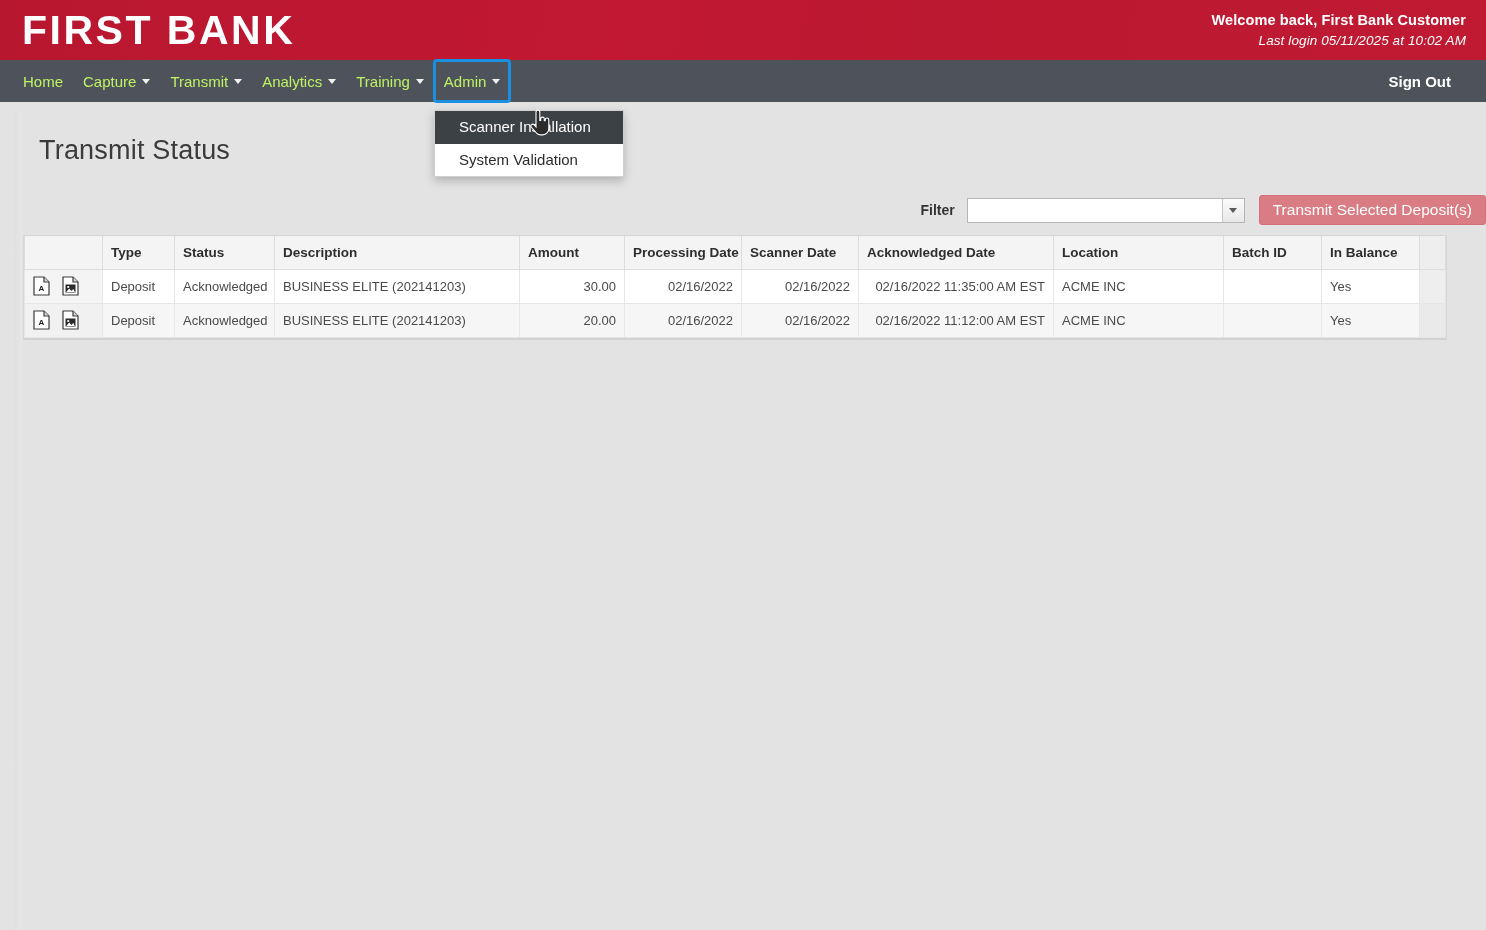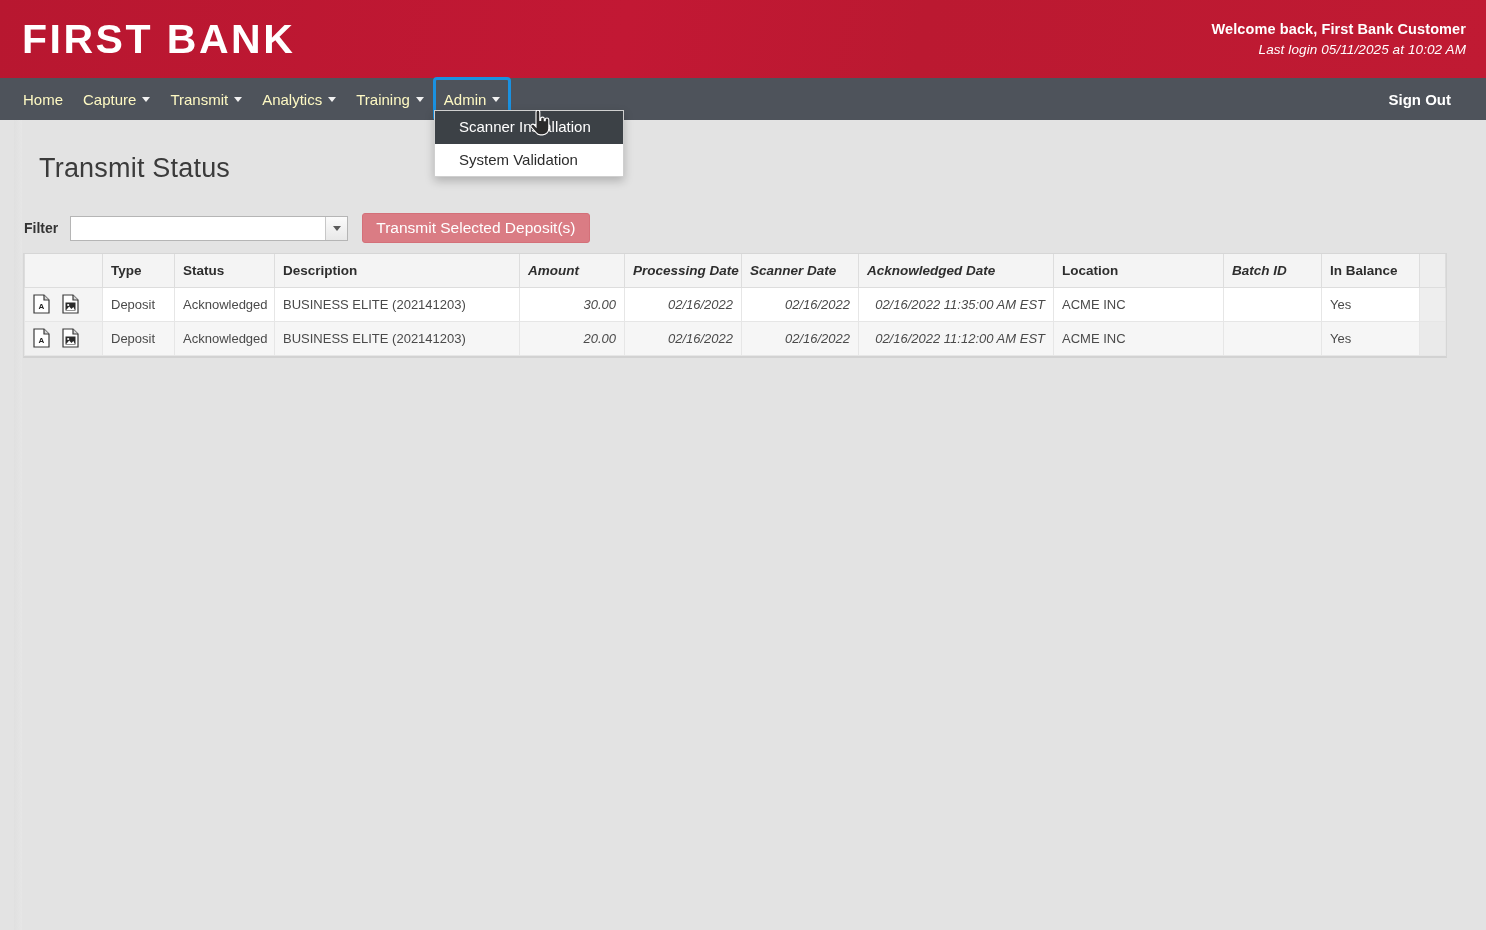--- a/index.html
+++ b/index.html
@@ -11,21 +11,21 @@
     height: 930px;
     background: #e3e3e3;
     font-family: "Liberation Sans", sans-serif;
     overflow: hidden;
     position: relative;
   }
 
   
   .brand-header {
     position: relative;
-    height: 78px;
+    height: 60px;
     background: linear-gradient(100deg, #b81730 0%, #c21834 42%, #bb1931 62%, #c01a33 100%);
     display: flex;
     align-items: center;
     justify-content: space-between;
     box-sizing: border-box;
     padding: 0 18px 0 22px;
     overflow: hidden;
   }
   .brand-logo {
     color: #ffffff;
@@ -64,21 +64,21 @@
     z-index: 40;
   }
   .nav-left {
     display: flex;
     align-items: stretch;
     padding-left: 13px;
   }
   .nav-item {
     display: flex;
     align-items: center;
-    color: #fef9c3;
+    color: #bef264;
     font-size: 15px;
     padding: 0 10px;
     cursor: pointer;
     white-space: nowrap;
     position: relative;
   }
   .nav-item .caret {
     display: inline-block;
     width: 0; height: 0;
     margin-left: 6px;
@@ -151,20 +151,21 @@
     font-weight: normal;
     margin: 15px;
     padding: 18px 0 10px 24px;
     letter-spacing: .2px;
   }
 
   .toolbar {
     display: flex;
     align-items: center;
     padding: 4px 0 10px 24px;
+    justify-content: flex-end;
   }
   .filter-label {
     font-size: 14px;
     color: #333;
     font-weight: bold;
     margin-right: 12px;
   }
   .combobox {
     display: flex;
     align-items: stretch;
@@ -245,21 +246,21 @@
   table.grid td {
     border: 1px solid #e6e6e6;
     font-size: 13px;
     color: #4a4a4a;
     padding: 6px 8px 7px;
     white-space: nowrap;
     overflow: hidden;
     background: #ffffff;
   }
   table.grid tr.alt td { background: #f6f6f6; }
-  .num { text-align: right; font-style: italic; }
+  .num { text-align: right; }
   td.icon-cell, th.icon-cell {
     background: #f4f4f4 !important;
     border-right: 1px solid #dddddd;
     padding: 3px 6px 3px 10px;
   }
   tr.alt td.icon-cell { background: #f1f1f1 !important; }
   .doc-icons { display: flex; gap: 12px; align-items: center; }
   .doc-icon { cursor: pointer; display: block; }
   th.tail, td.tail { background: #eeeeee !important; border-right: none; }
   tr.alt td.tail { background: #eaeaea !important; }

